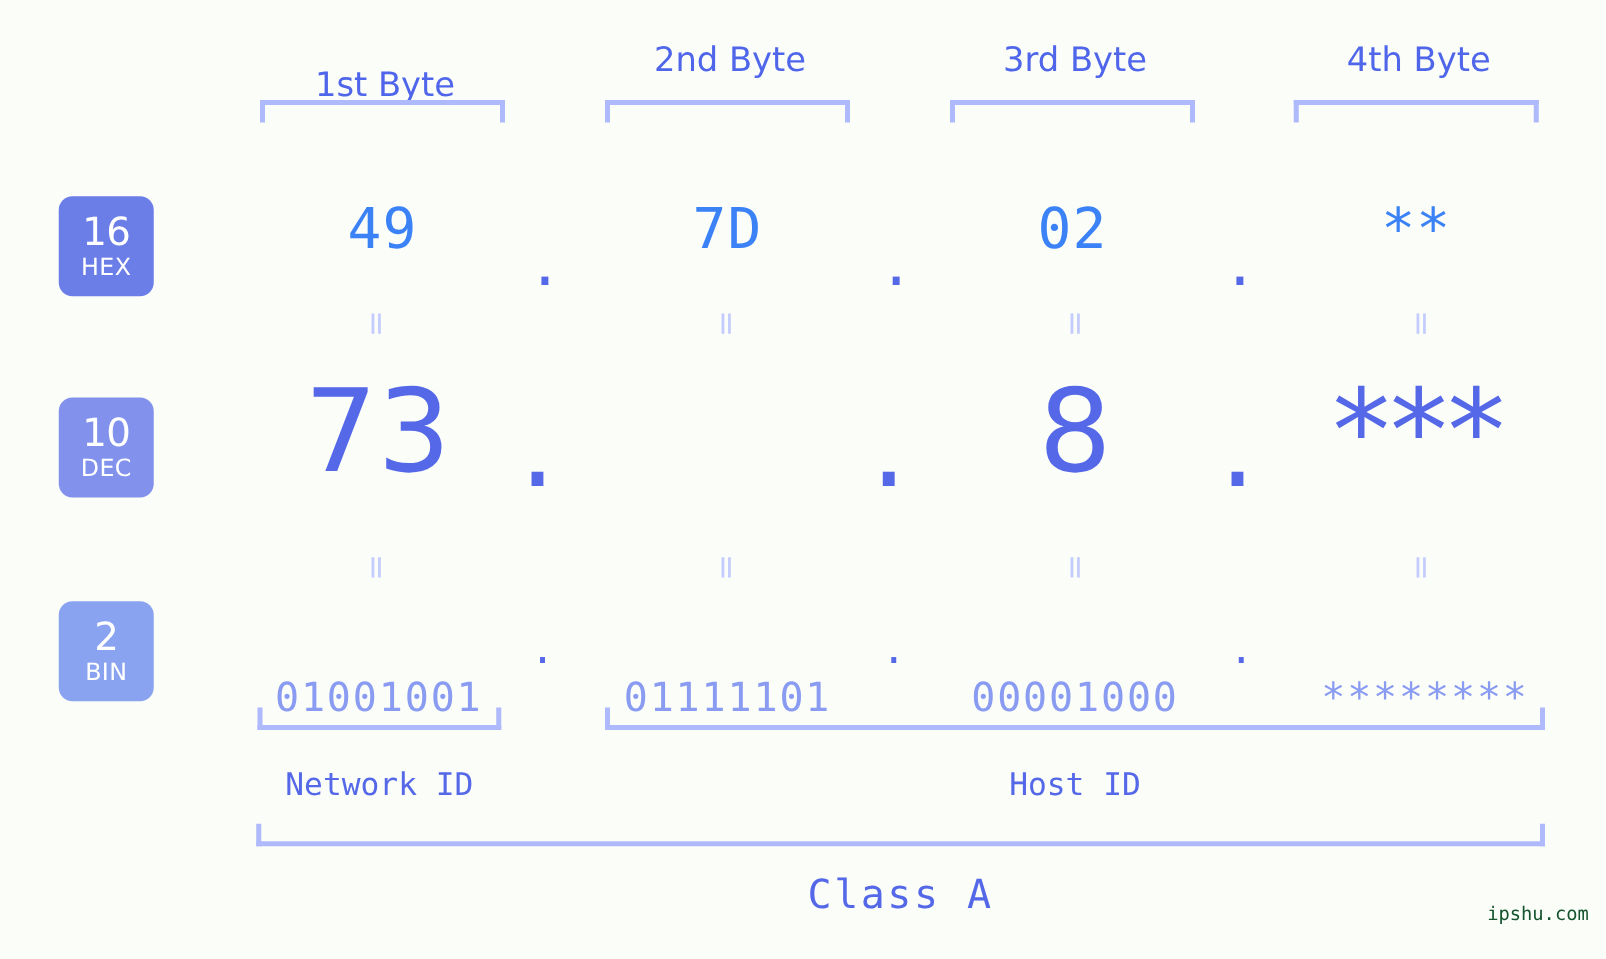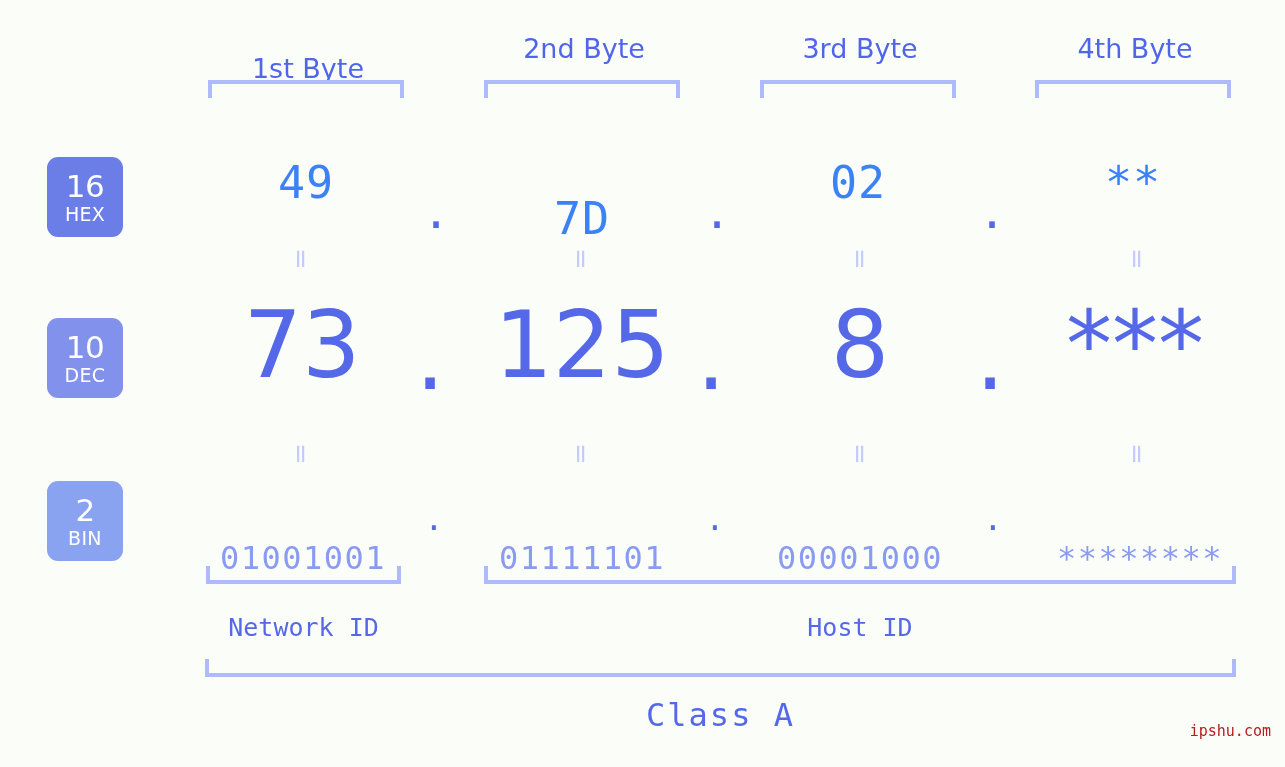--- a/index.html
+++ b/index.html
@@ -182,21 +182,21 @@
     letter-spacing: 2px;
   }
 
   
   .watermark {
     position: absolute;
     right: 14px;
     bottom: 27px;
     font-family: "DejaVu Sans Mono", monospace;
     font-size: 15px;
-    color: #b91c1c;
+    color: #14532d;
     letter-spacing: 0px;
     text-align: right;
   }
 </style>
 </head>
 <body>
 
 <div id="stage">
 
   <div class="byte-label" style="left:208px;margin-top:20px;">1st Byte</div>
@@ -217,34 +217,33 @@
     <span class="num">10</span>
     <span class="sub">DEC</span>
   </div>
   <div class="badge" style="top:481px; background:#8aa3f0;">
     <span class="num">2</span>
     <span class="sub">BIN</span>
   </div>
 
   <div class="val-cell hex-val" style="left:206px;">49</div>
   <div class="hex-dot" style="left:416px;">.</div>
-  <div class="val-cell hex-val" style="left:482px;margin-top:36px;">7D</div>
+  <div class="val-cell hex-val" style="left:482px;">7D</div>
   <div class="hex-dot" style="left:697px;">.</div>
   <div class="val-cell hex-val" style="left:758px;">02</div>
   <div class="hex-dot" style="left:972px;">.</div>
   <div class="val-cell hex-val" style="left:1033px;">**</div>
 
   <div class="eq" style="left:286px; top:246px;">=</div>
   <div class="eq" style="left:566px; top:246px;">=</div>
   <div class="eq" style="left:845px; top:246px;">=</div>
   <div class="eq" style="left:1122px; top:246px;">=</div>
 
   <div class="val-cell dec-val" style="left:197px;">73</div>
   <div class="dec-dot" style="left:410px;">.</div>
-  <div class="val-cell dec-val" style="left:477px;">125</div>
   <div class="dec-dot" style="left:691px;">.</div>
   <div class="val-cell dec-val" style="left:755px;">8</div>
   <div class="dec-dot" style="left:970px;">.</div>
   <div class="val-cell dec-val" style="left:1030px;">***</div>
 
   <div class="eq" style="left:286px; top:441px;">=</div>
   <div class="eq" style="left:566px; top:441px;">=</div>
   <div class="eq" style="left:845px; top:441px;">=</div>
   <div class="eq" style="left:1122px; top:441px;">=</div>
 

